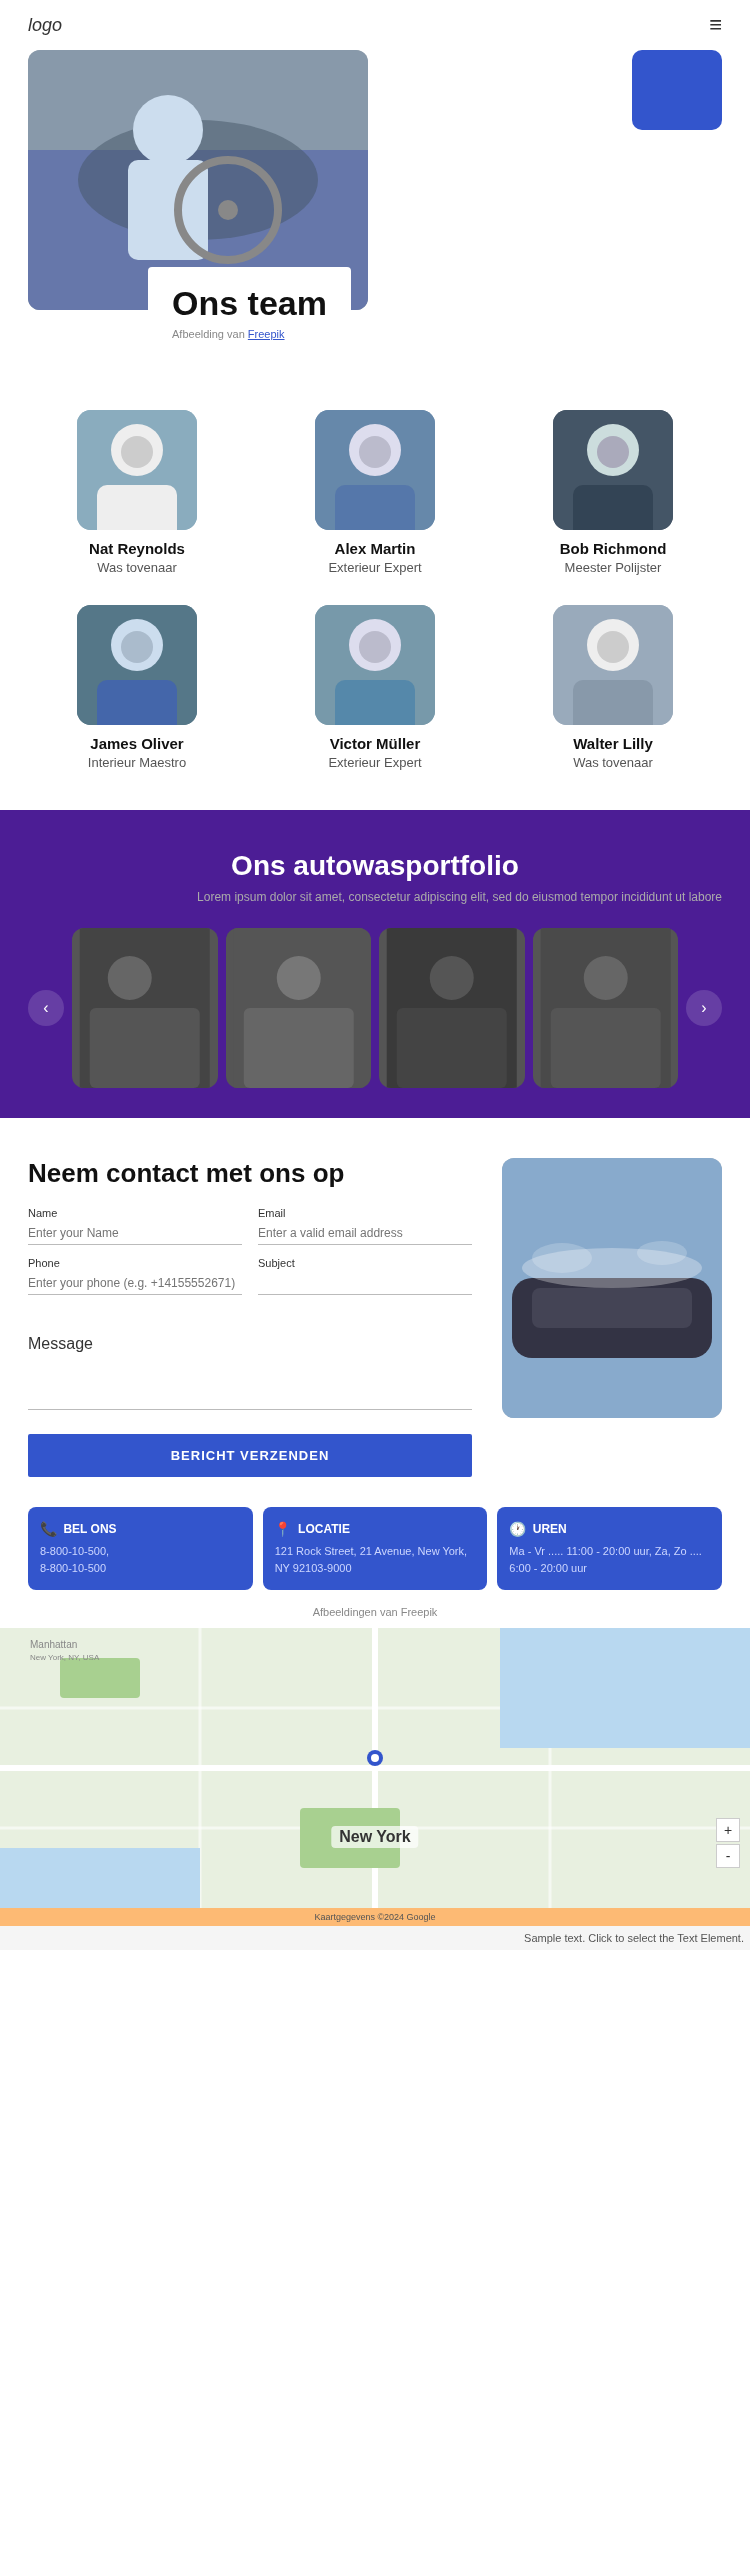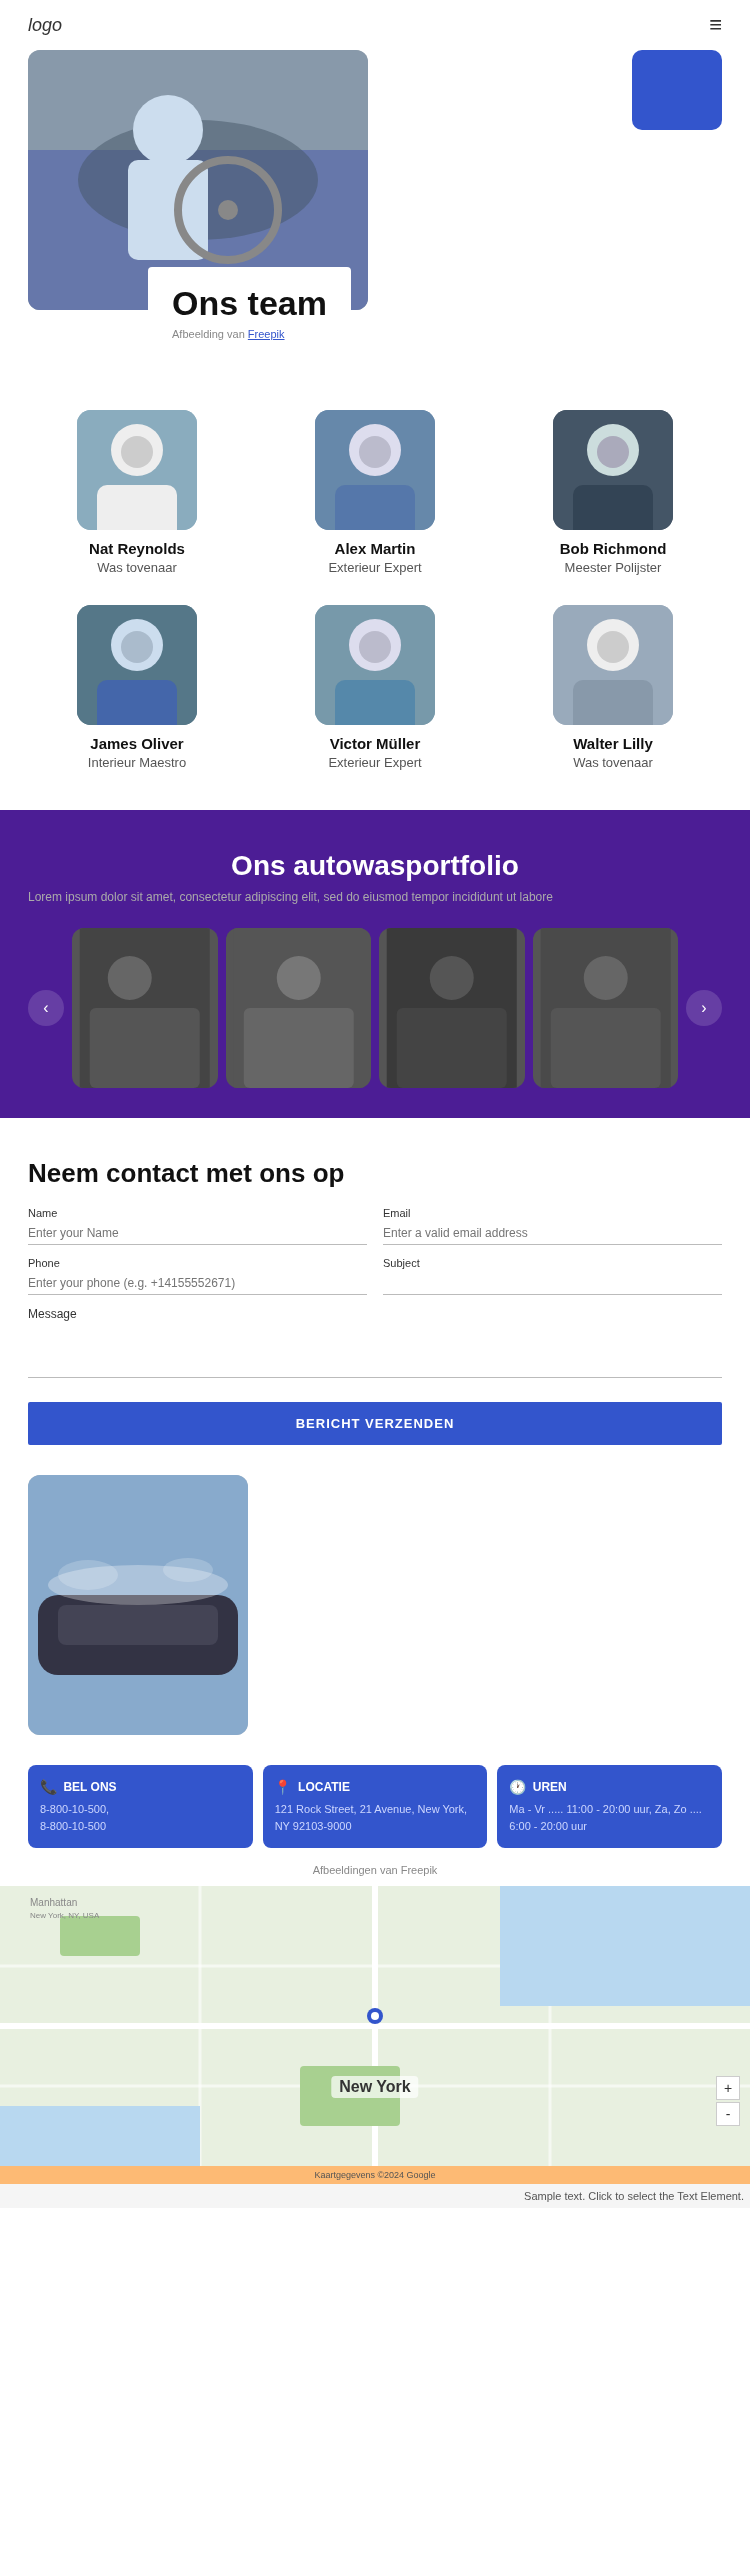--- a/index.html
+++ b/index.html
@@ -93,21 +93,21 @@
     .team-role { font-size: 13px; color: #555; }
 
     
     .portfolio-section {
       background: #4c1d95;
       padding: 40px 0 30px 0;
       color: #fff;
     }
     .portfolio-inner { padding: 0 28px; }
     .portfolio-title { font-size: 28px; font-weight: 800; text-align: center; margin-bottom: 8px; }
-    .portfolio-subtitle { font-size: 12px; color: #aaa; text-align: left; margin-bottom: 24px; }
+    .portfolio-subtitle { font-size: 12px; color: #aaa; text-align: right; margin-bottom: 24px; }
     .portfolio-gallery {
       display: flex;
       align-items: center;
       gap: 0;
       position: relative;
     }
     .gallery-arrow {
       width: 36px;
       height: 36px;
       background: rgba(255,255,255,0.15);
@@ -135,21 +135,20 @@
       border-radius: 12px;
       overflow: hidden;
     }
     .gallery-img svg { width: 100%; height: 100%; }
 
     
     .contact-section {
       padding: 40px 28px 30px 28px;
       display: flex;
       gap: 30px;
-      flex-direction: column;
     }
     .contact-form { flex: 1; }
     .contact-title { font-size: 26px; font-weight: 800; color: #111; margin-bottom: 18px; }
     .form-row { display: flex; gap: 16px; margin-bottom: 12px; }
     .form-group { flex: 1; display: flex; flex-direction: column; }
     .form-group label { font-size: 11px; color: #333; margin-bottom: 3px; }
     .form-group input {
       border: none;
       border-bottom: 1px solid #bbb;
       outline: none;
@@ -164,21 +163,21 @@
       outline: none;
       font-size: 12px;
       padding: 4px 0;
       color: #999;
       background: transparent;
       resize: none;
       height: 50px;
       margin-top: 4px;
     }
     .message-group { margin-bottom: 16px; }
-    .message-group label { font-size: 12px; color: #333; }
+    .message-group label { font-size: 16px; color: #333; margin-top: 28px; }
     .submit-btn {
       background: #3355cc;
       color: #fff;
       border: none;
       padding: 14px 30px;
       font-size: 13px;
       font-weight: 700;
       letter-spacing: 1px;
       cursor: pointer;
       width: 100%;
@@ -223,21 +222,21 @@
     
     .map-section {
       width: 100%;
       height: 280px;
       background: #d4e8d0;
       position: relative;
       overflow: hidden;
     }
     .map-label {
       position: absolute;
-      bottom: 68px;
+      bottom: 60px;
       left: 50%;
       transform: translateX(-50%);
       font-size: 16px;
       font-weight: 700;
       color: #333;
       background: rgba(255,255,255,0.7);
       padding: 2px 8px;
       border-radius: 4px;
     }
     .map-zoom {

